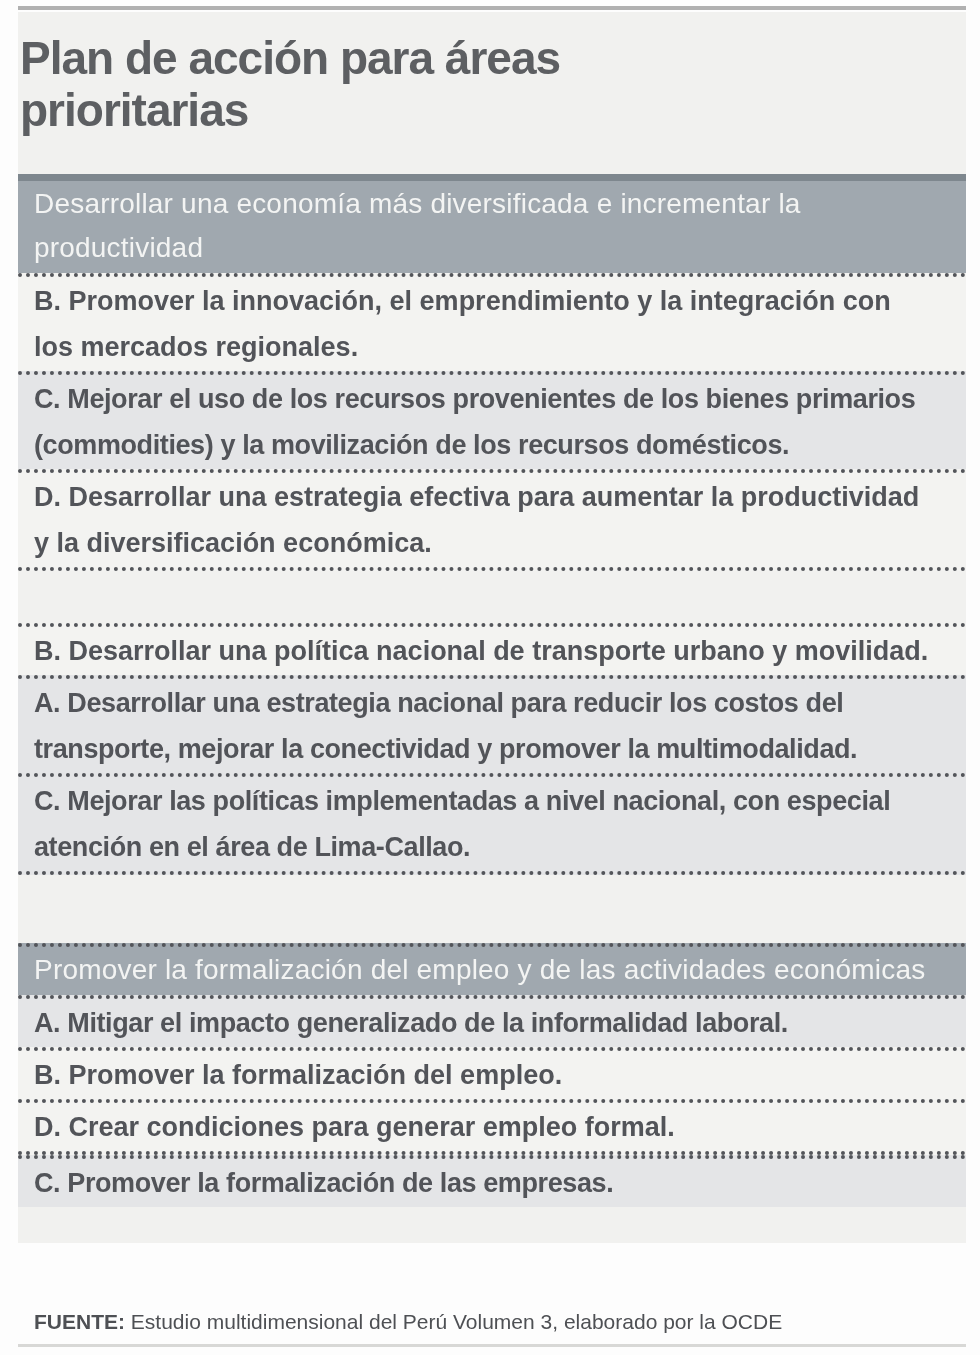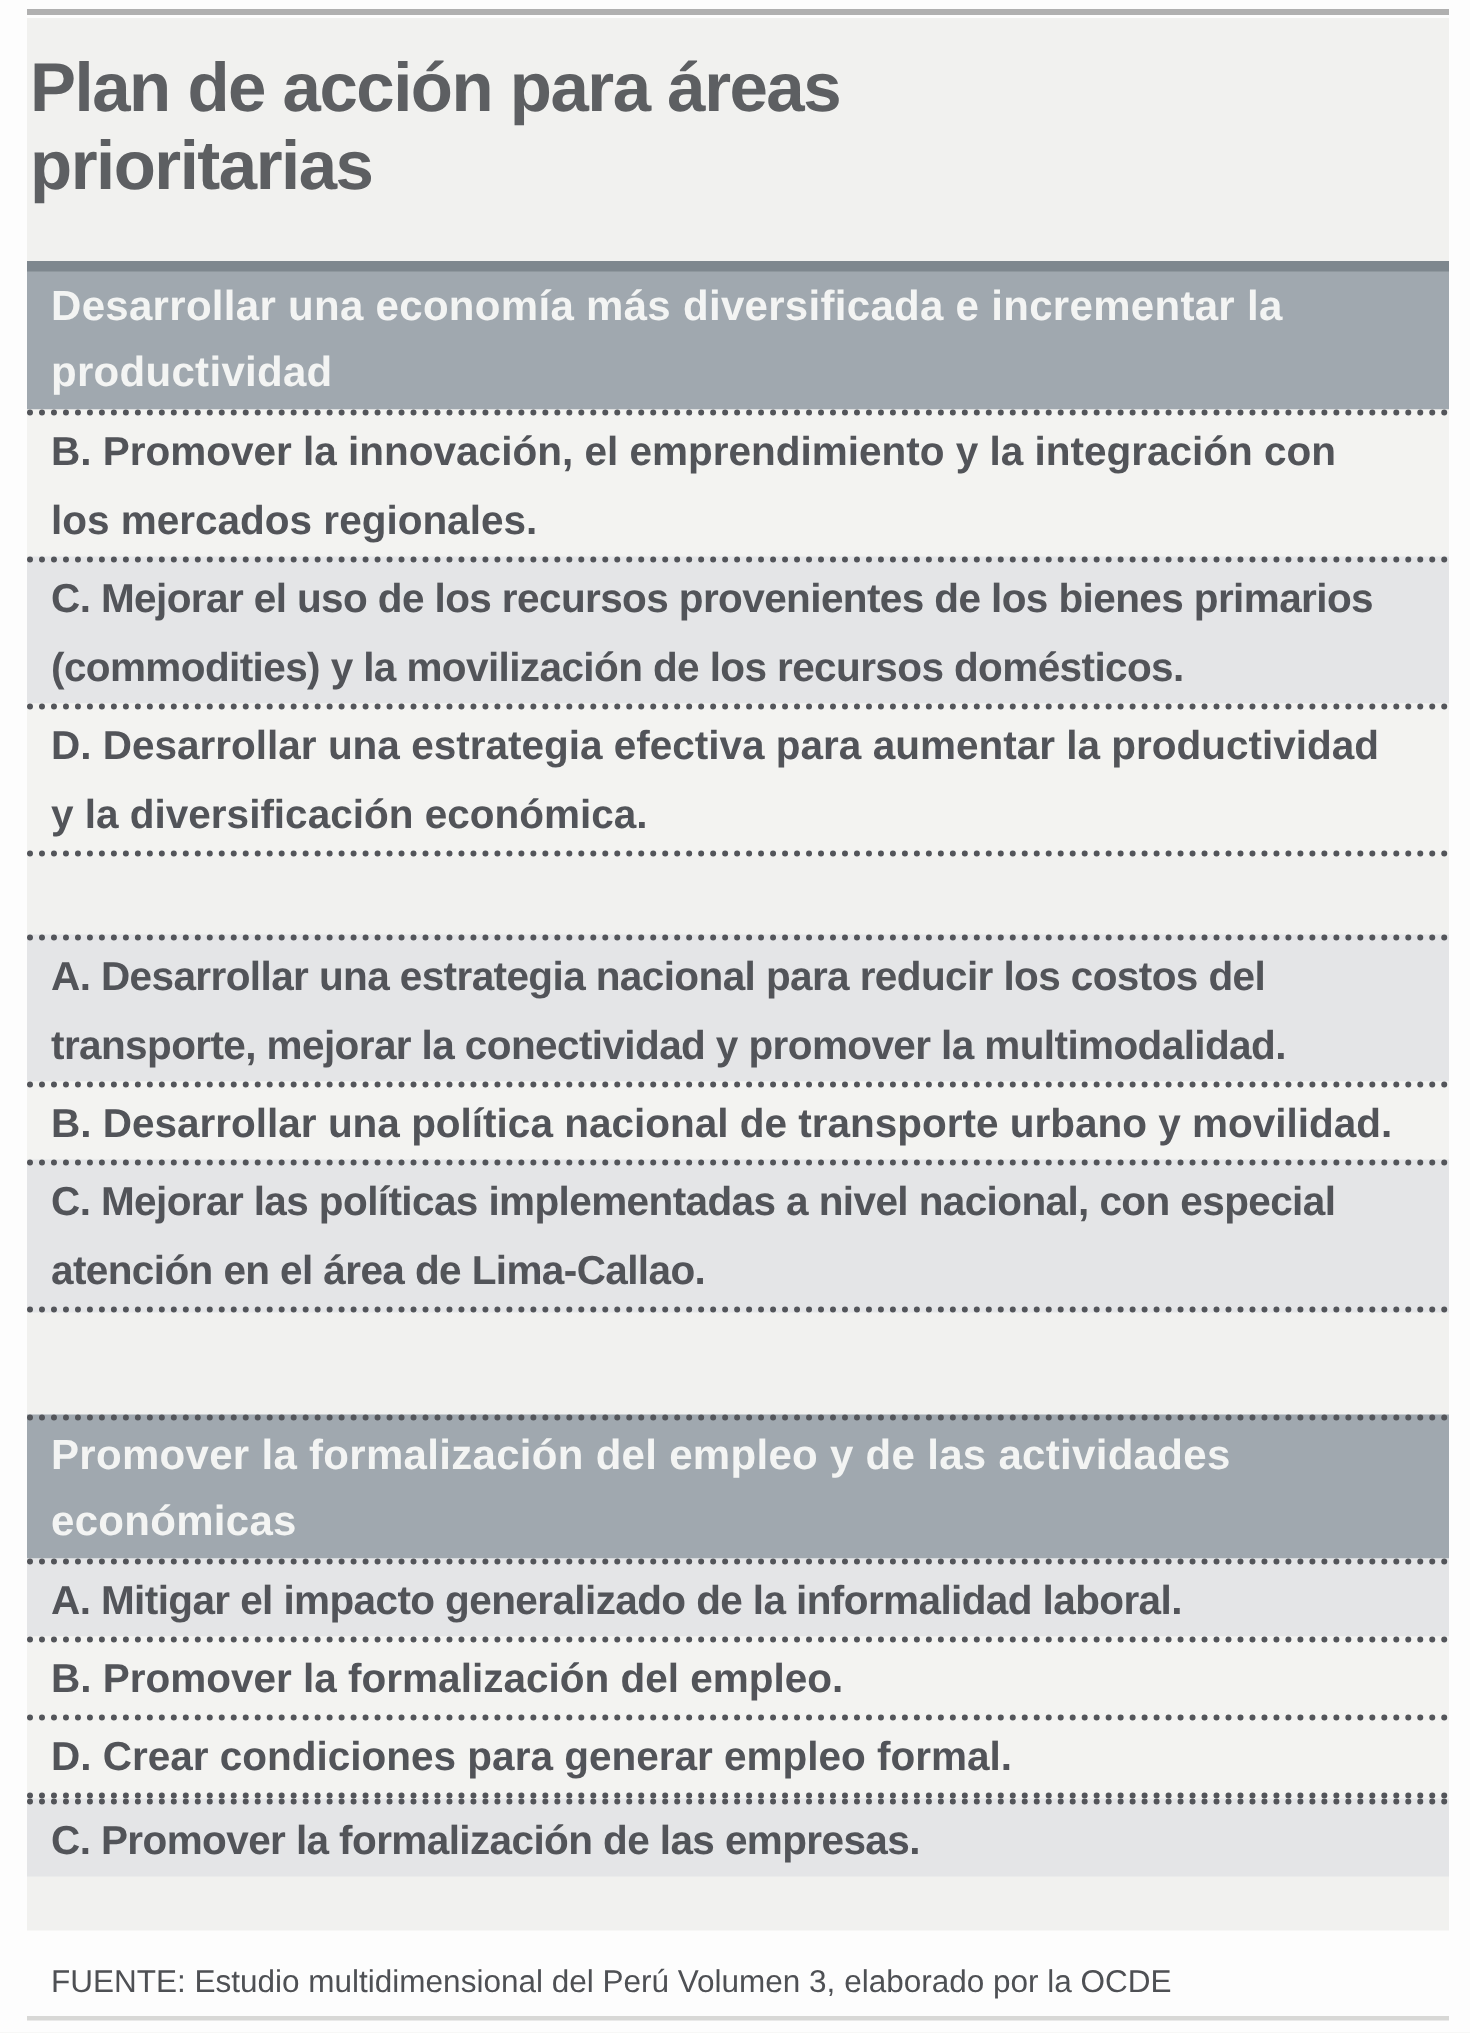--- a/index.html
+++ b/index.html
@@ -43,42 +43,42 @@
     color:var(--title);
   }
   section.plan-section{display:block;}
   .sec1{margin-top:38px;}
   .sec2{margin-top:52px;}
   .sec3{margin-top:68px;}
   .sec-header{
     background:var(--bar-bg);
     color:var(--bar-text);
     font-size:28px;
-    font-weight:700;
+    font-weight:400;
     line-height:44px;
     padding:1px 30px 3px 16px;
     letter-spacing:0.2px;
   }
   .sec-header.edge-top{border-top:7px solid var(--bar-edge);}
   .sec-header.dot-top{border-top:4px dotted var(--dotted);}
   .row{
     font-size:27px;
     line-height:46px;
     padding:1px 30px 1px 16px;
     border-top:4px dotted var(--dotted);
   }
   .row.shade{background:var(--shade);font-weight:700;letter-spacing:-0.4px;}
   .row.light{background:var(--light);font-weight:700;}
   .row.last{border-bottom:4px dotted var(--dotted);}
   .footer{
     position:absolute;left:18px;top:1310px;width:948px;
     font-size:21px;
     color:#4e5054;
   }
-  .src-label{font-weight:400;padding-left:16px;}
+  .src-label{font-weight:700;padding-left:16px;}
   .bottom-rule{
     position:absolute;left:18px;top:1344px;width:948px;height:3px;
     background:var(--bottom-rule);
   }
 </style>
 </head>
 <body>
 
 <div class="page">
 
@@ -89,22 +89,22 @@
     <h1 class="title">Plan de acción para áreas prioritarias</h1>
 
     <section class="plan-section sec1">
       <div class="sec-header edge-top">Desarrollar una economía más diversificada e incrementar la productividad</div>
       <div class="row light">B. Promover la innovación, el emprendimiento y la integración con los mercados regionales.</div>
       <div class="row shade">C. Mejorar el uso de los recursos provenientes de los bienes primarios (commodities) y la movilización de los recursos domésticos.</div>
       <div class="row light last">D. Desarrollar una estrategia efectiva para aumentar la productividad y la diversificación económica.</div>
     </section>
 
     <section class="plan-section sec2">
+      <div class="row light">B. Desarrollar una política nacional de transporte urbano y movilidad.</div>
       <div class="row shade">A. Desarrollar una estrategia nacional para reducir los costos del transporte, mejorar la conectividad y promover la multimodalidad.</div>
-      <div class="row light">B. Desarrollar una política nacional de transporte urbano y movilidad.</div>
       <div class="row shade last">C. Mejorar las políticas implementadas a nivel nacional, con especial atención en el área de Lima-Callao.</div>
     </section>
 
     <section class="plan-section sec3">
       <div class="sec-header dot-top">Promover la formalización del empleo y de las actividades económicas</div>
       <div class="row shade">A. Mitigar el impacto generalizado de la informalidad laboral.</div>
       <div class="row light">B. Promover la formalización del empleo.</div>
       <div class="row light last">D. Crear condiciones para generar empleo formal.</div>
       <div class="row shade">C. Promover la formalización de las empresas.</div>
     </section>

